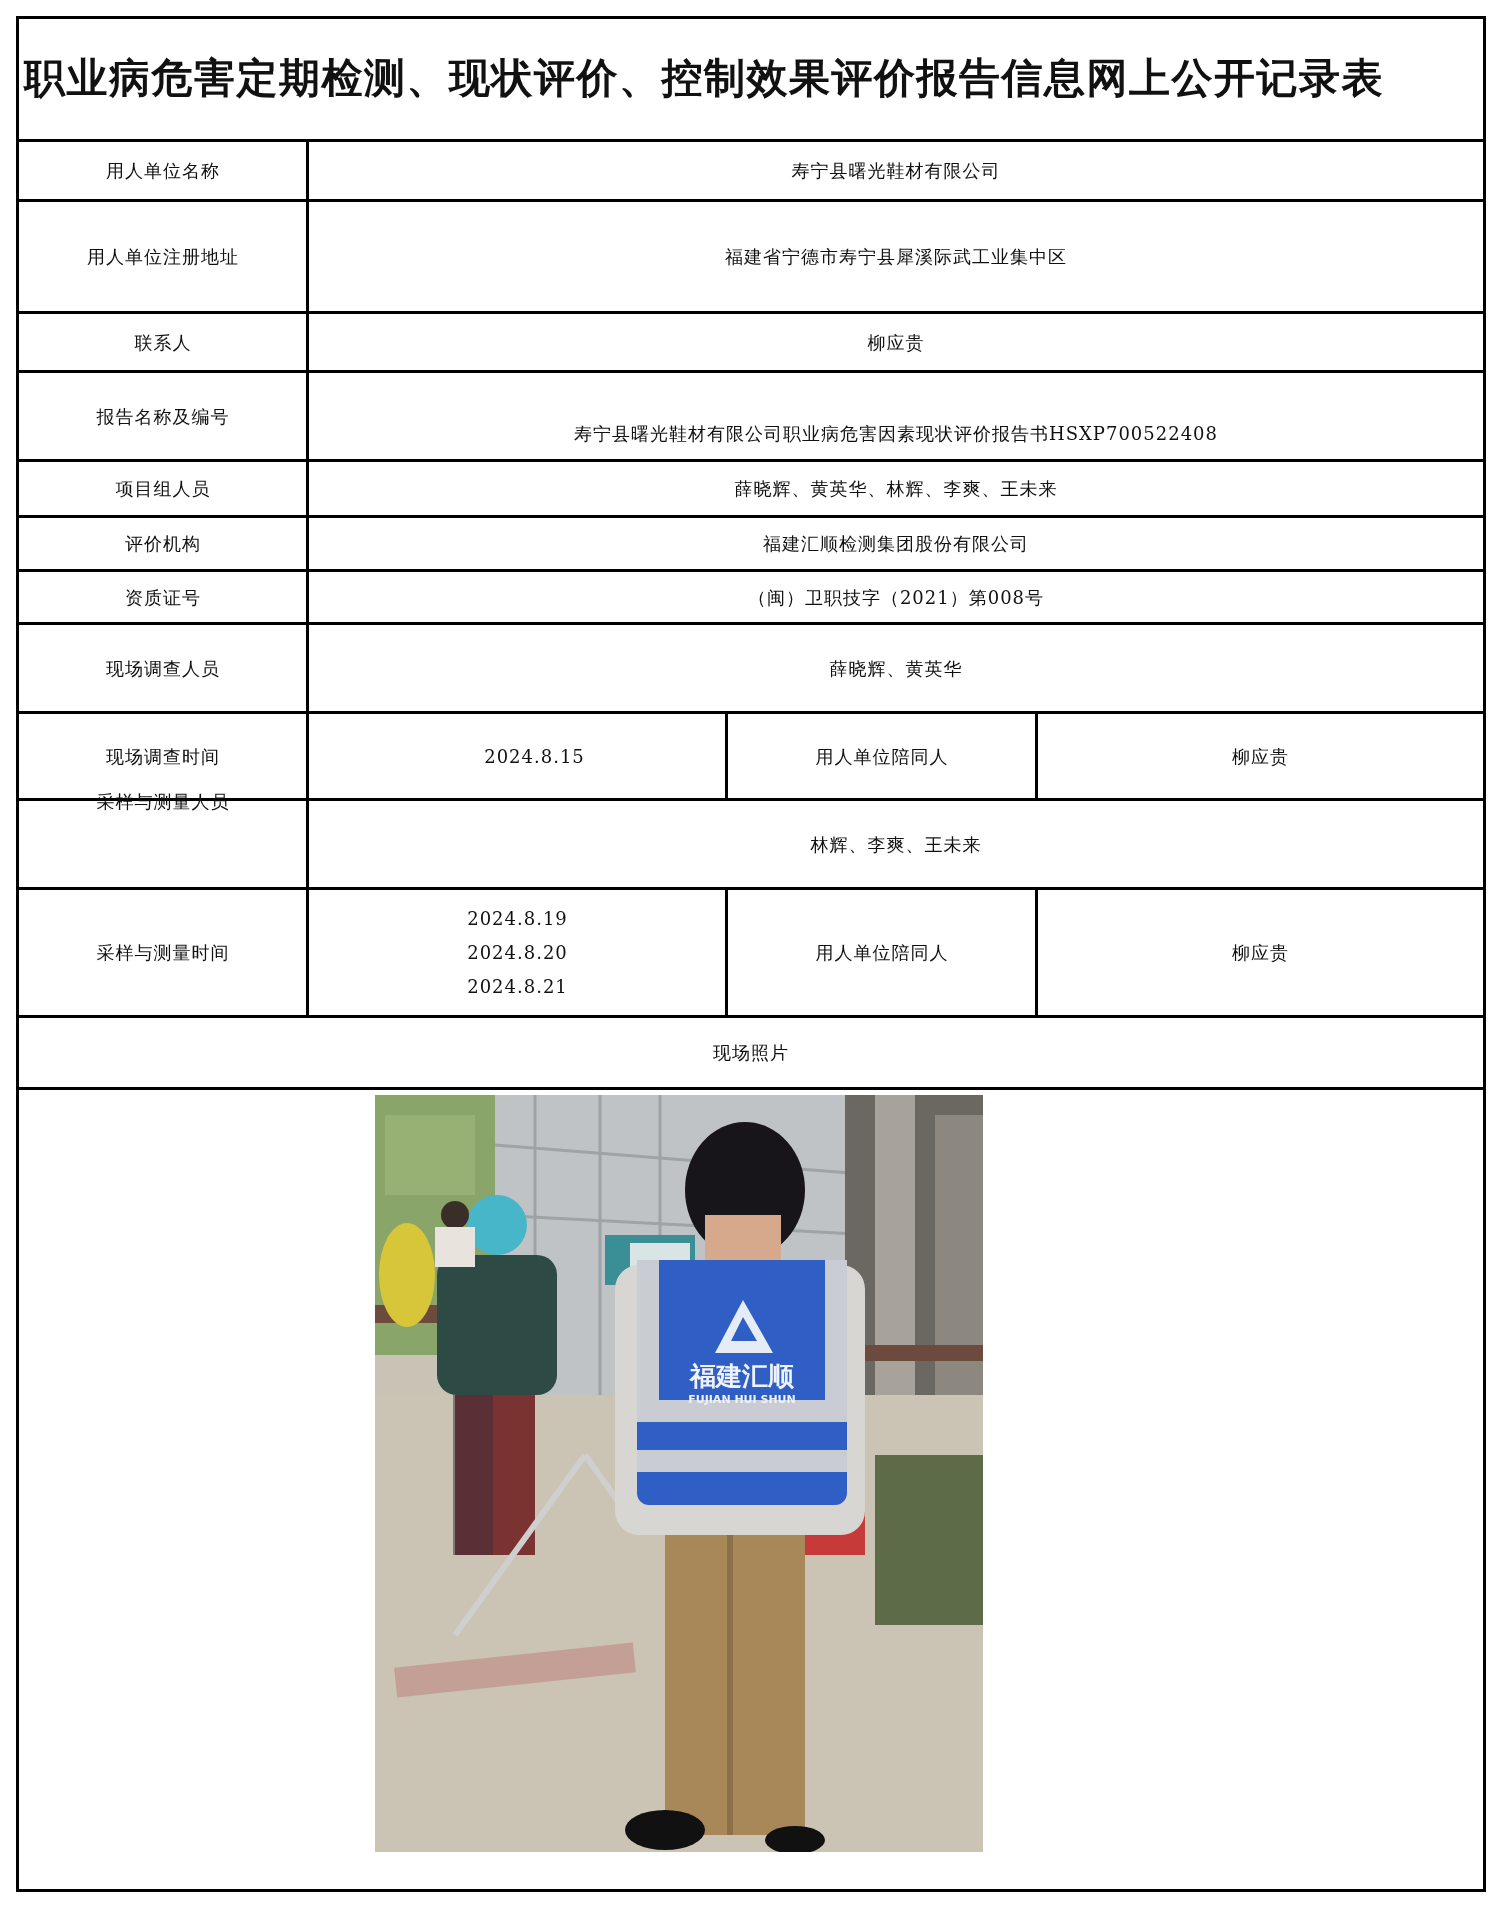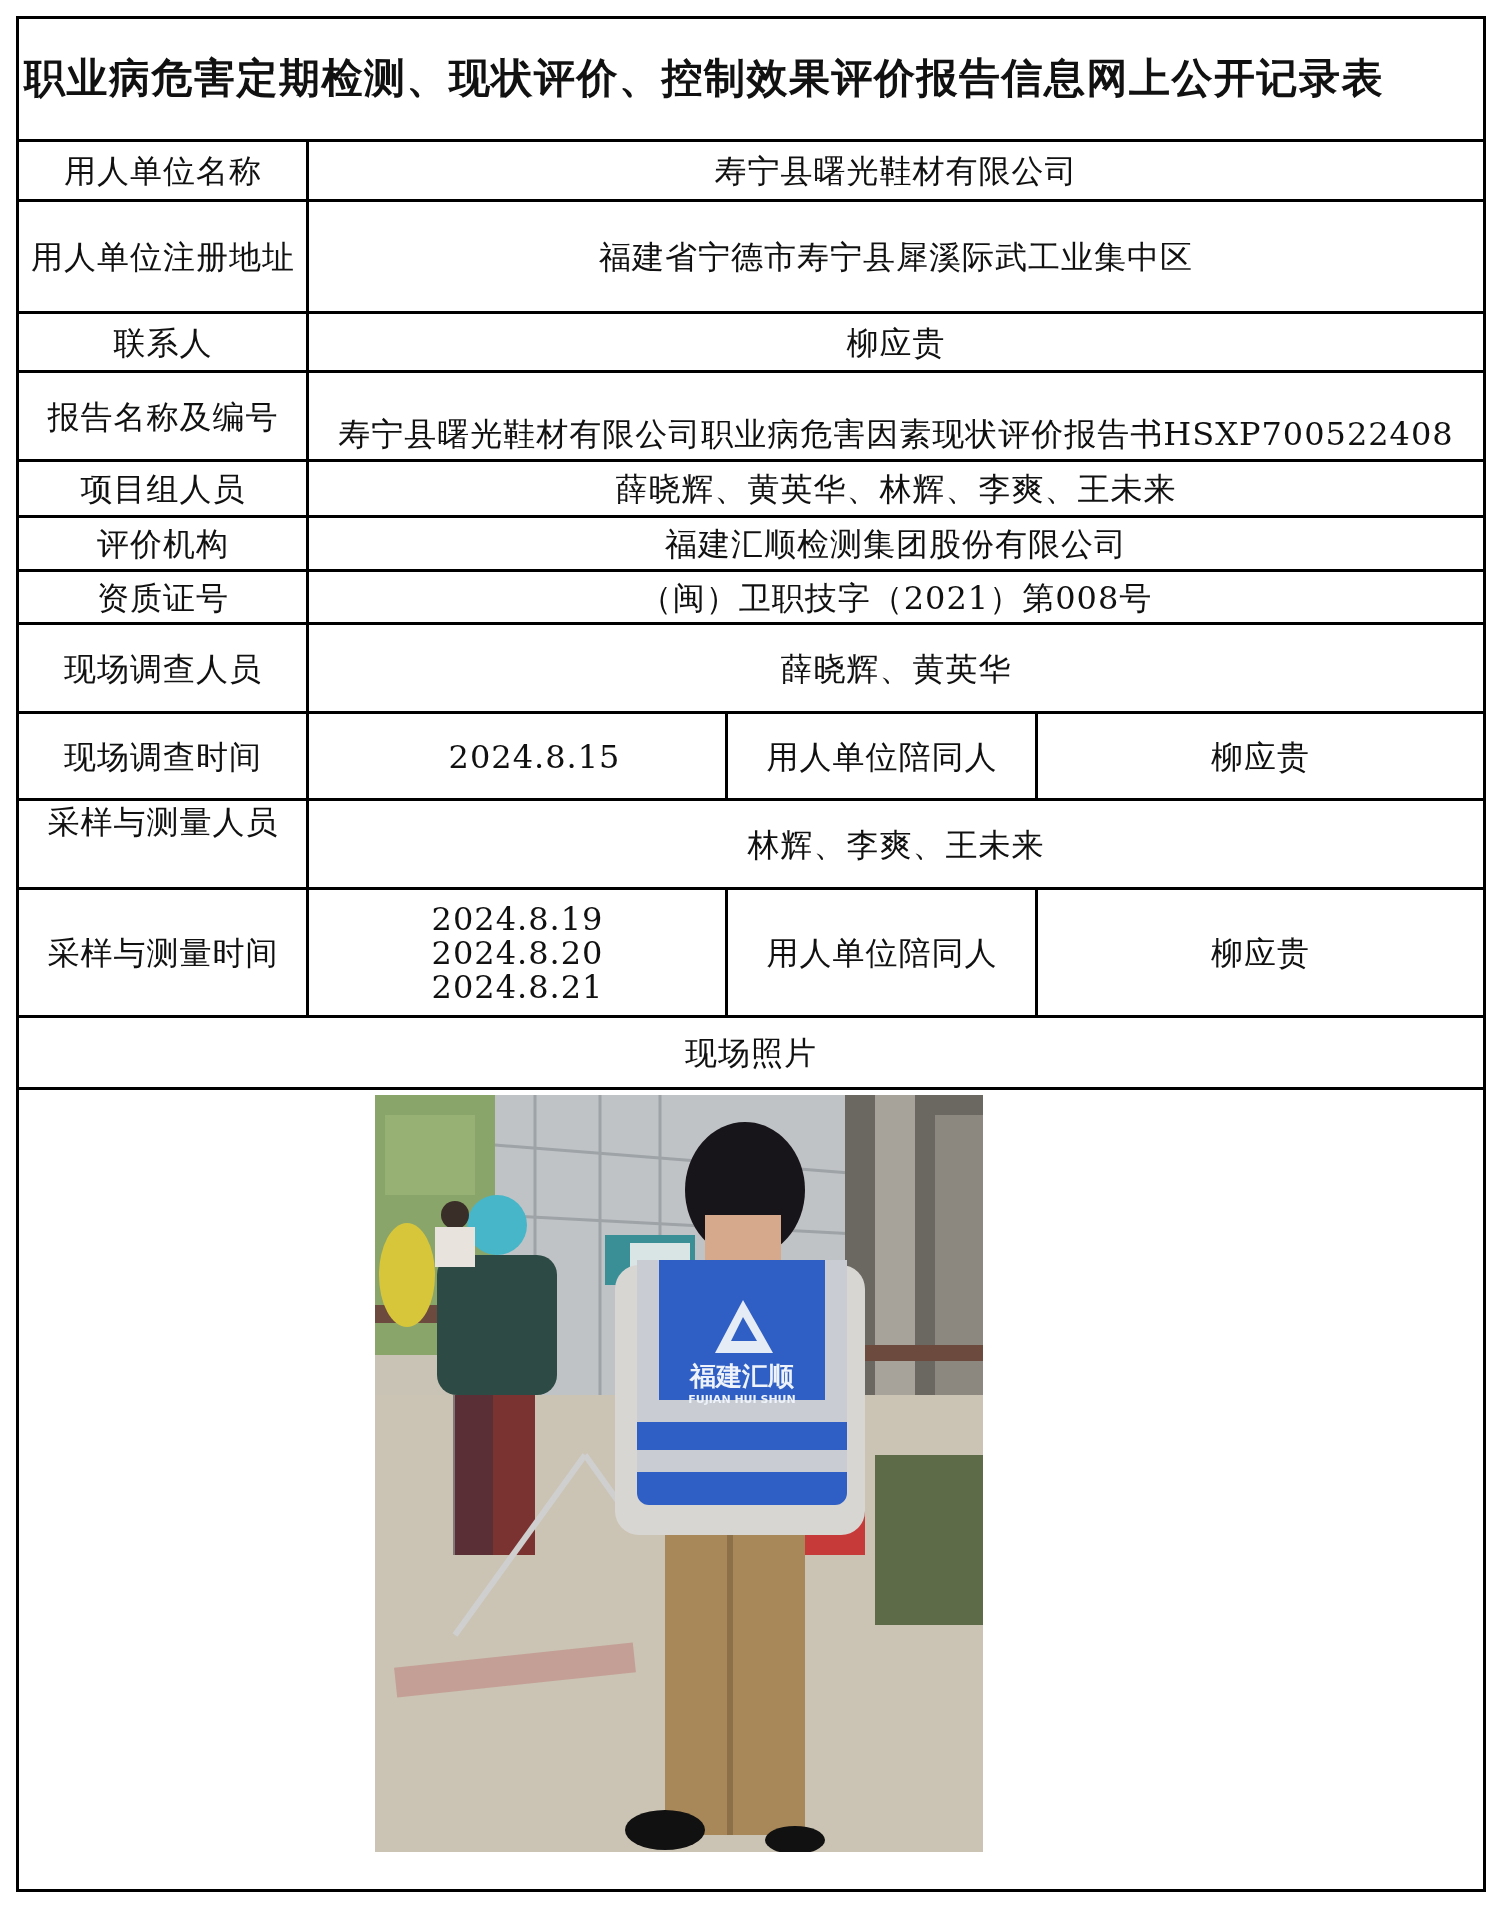--- a/index.html
+++ b/index.html
@@ -3,21 +3,21 @@
 <meta charset="utf-8">
 <style>
   html, body { margin: 0; padding: 0; background: #ffffff; }
   body { width: 1502px; height: 1908px; position: relative; overflow: hidden;
          font-family: "DejaVu Serif", "Liberation Serif", serif; color: #111; }
   .frame { position: absolute; left: 16px; top: 16px; width: 1470px; height: 1876px;
            box-sizing: border-box; border: 3px solid #000; }
   .hline { position: absolute; height: 3px; background: #000; }
   .vline { position: absolute; width: 3px; background: #000; }
   .cell { position: absolute; display: flex; align-items: center; justify-content: center;
-          text-align: center; box-sizing: border-box; font-size: 32px; line-height: 34px;
+          text-align: center; box-sizing: border-box; font-size: 18px; line-height: 34px;
           letter-spacing: 1px; }
   .title { position: absolute; left: 24px; top: 16px; height: 124px; width: 1460px;
            display: flex; align-items: center; font-size: 41px; font-weight: bold;
            letter-spacing: 1.5px; font-family: "DejaVu Serif", "Liberation Serif", serif; }
   .multi { flex-direction: column; line-height: 34px; }
   .photo { position: absolute; left: 375px; top: 1095px; width: 608px; height: 757px;
            overflow: hidden; background: #be185d; }
   .photo svg { display: block; }
 </style>
 </head>
@@ -69,21 +69,21 @@
 <div class="cell" style="left:309px; top:572px; width:1174px; height:51px;">（闽）卫职技字（2021）第008号</div>
 
 <div class="cell" style="left:19px; top:625px; width:288px; height:87px;">现场调查人员</div>
 <div class="cell" style="left:309px; top:625px; width:1174px; height:87px;text-align:right;">薛晓辉、黄英华</div>
 
 <div class="cell" style="left:19px; top:714px; width:288px; height:85px;">现场调查时间</div>
 <div class="cell" style="left:309px; top:714px; width:417px; height:85px;padding-left:34px;">2024.8.15</div>
 <div class="cell" style="left:728px; top:714px; width:308px; height:85px;">用人单位陪同人</div>
 <div class="cell" style="left:1038px; top:714px; width:445px; height:85px;">柳应贵</div>
 
-<div class="cell" style="left:19px; top:778px; width:288px; height:87px;">采样与测量人员</div>
+<div class="cell" style="left:19px; top:758px; width:288px; height:87px;">采样与测量人员</div>
 <div class="cell" style="left:309px; top:801px; width:1174px; height:87px;">林辉、李爽、王未来</div>
 
 <div class="cell" style="left:19px; top:890px; width:288px; height:126px;">采样与测量时间</div>
 <div class="cell multi" style="left:309px; top:890px; width:417px; height:126px;">
   <div>2024.8.19</div>
   <div>2024.8.20</div>
   <div>2024.8.21</div>
 </div>
 <div class="cell" style="left:728px; top:890px; width:308px; height:126px;">用人单位陪同人</div>
 <div class="cell" style="left:1038px; top:890px; width:445px; height:126px;">柳应贵</div>

